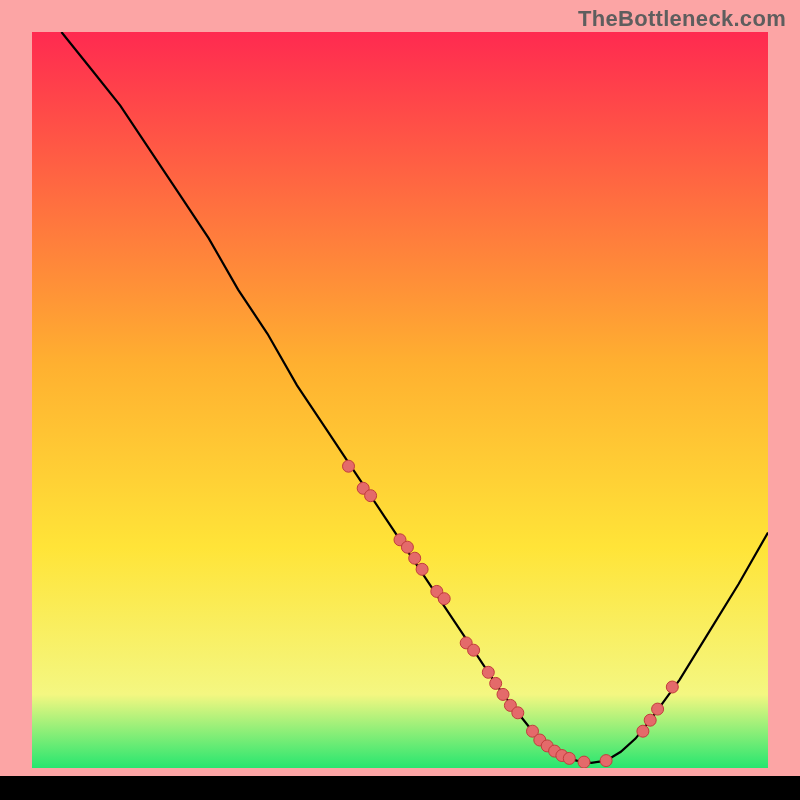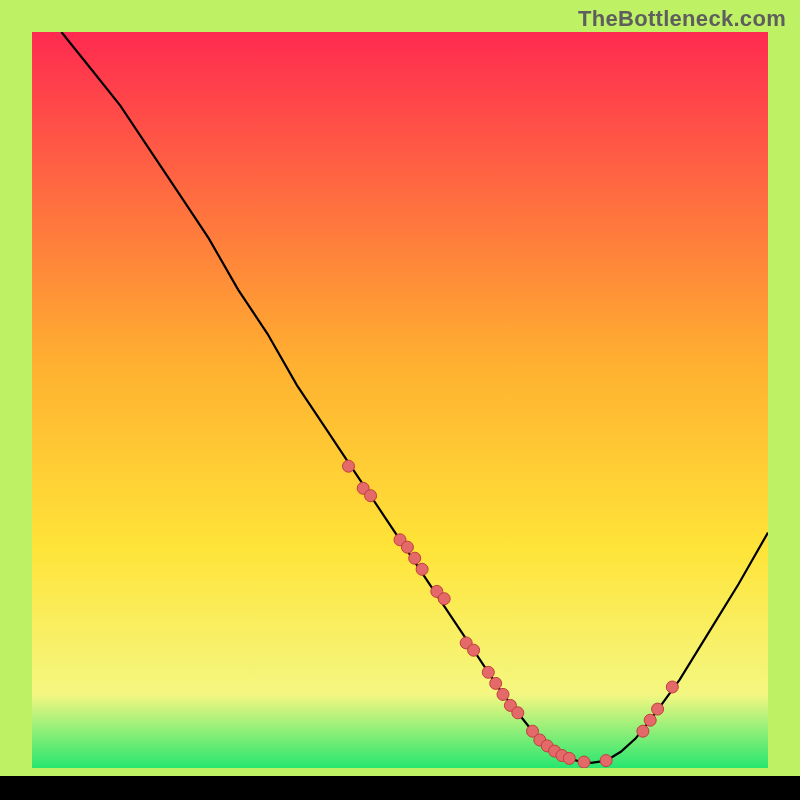--- a/index.html
+++ b/index.html
@@ -7,21 +7,21 @@
     padding: 0;
     width: 800px;
     height: 800px;
     background: #000;
     font-family: Arial, Helvetica, sans-serif;
   }
   .container {
     position: relative;
     width: 800px;
     height: 776px;
-    background: #bef264;
+    background: #fca5a5;
   }
   .watermark {
     position: absolute;
     top: 6px;
     right: 14px;
     color: #5e5e5e;
     font-size: 22px;
     font-weight: bold;
     letter-spacing: 0.3px;
     z-index: 5;

